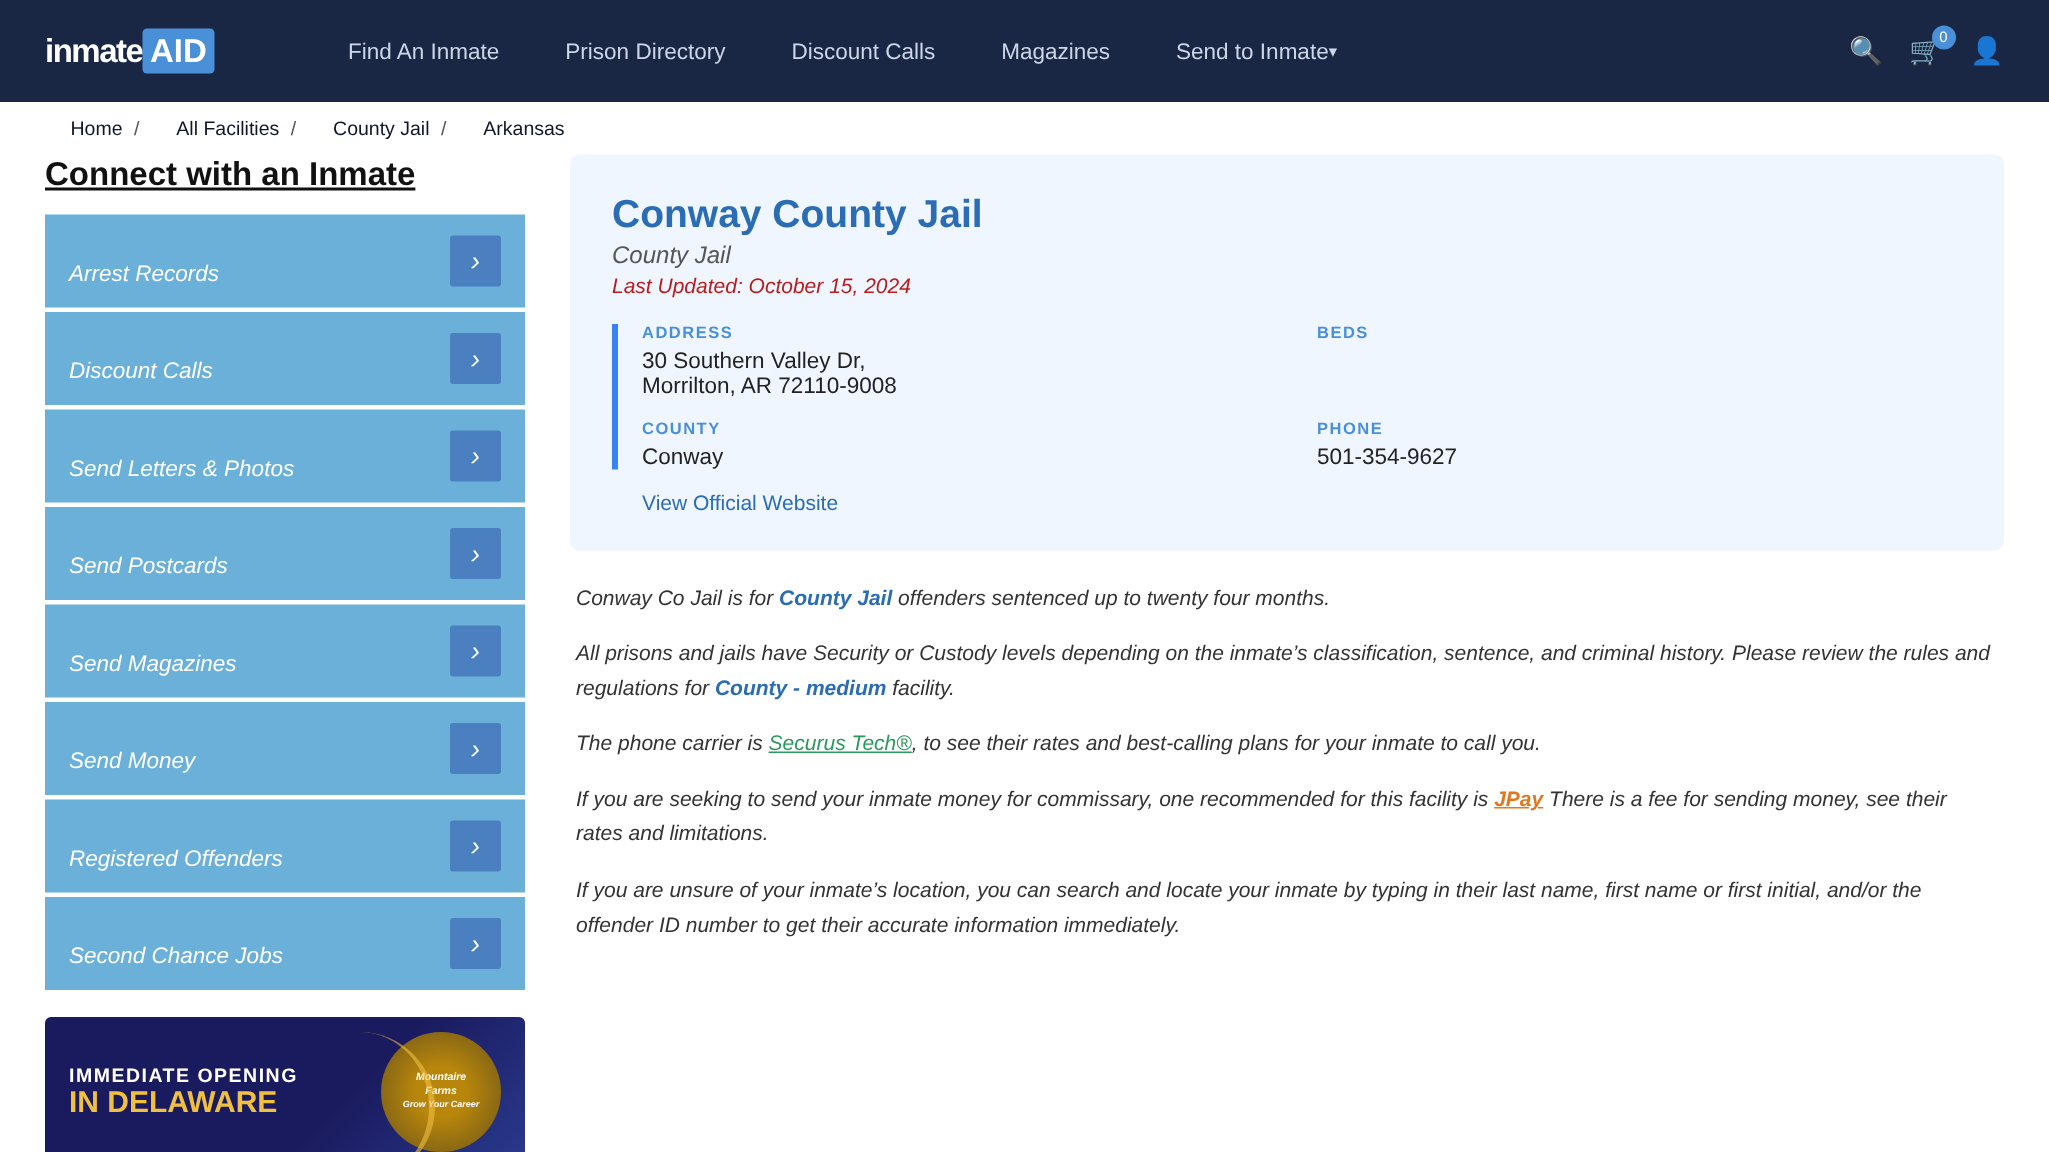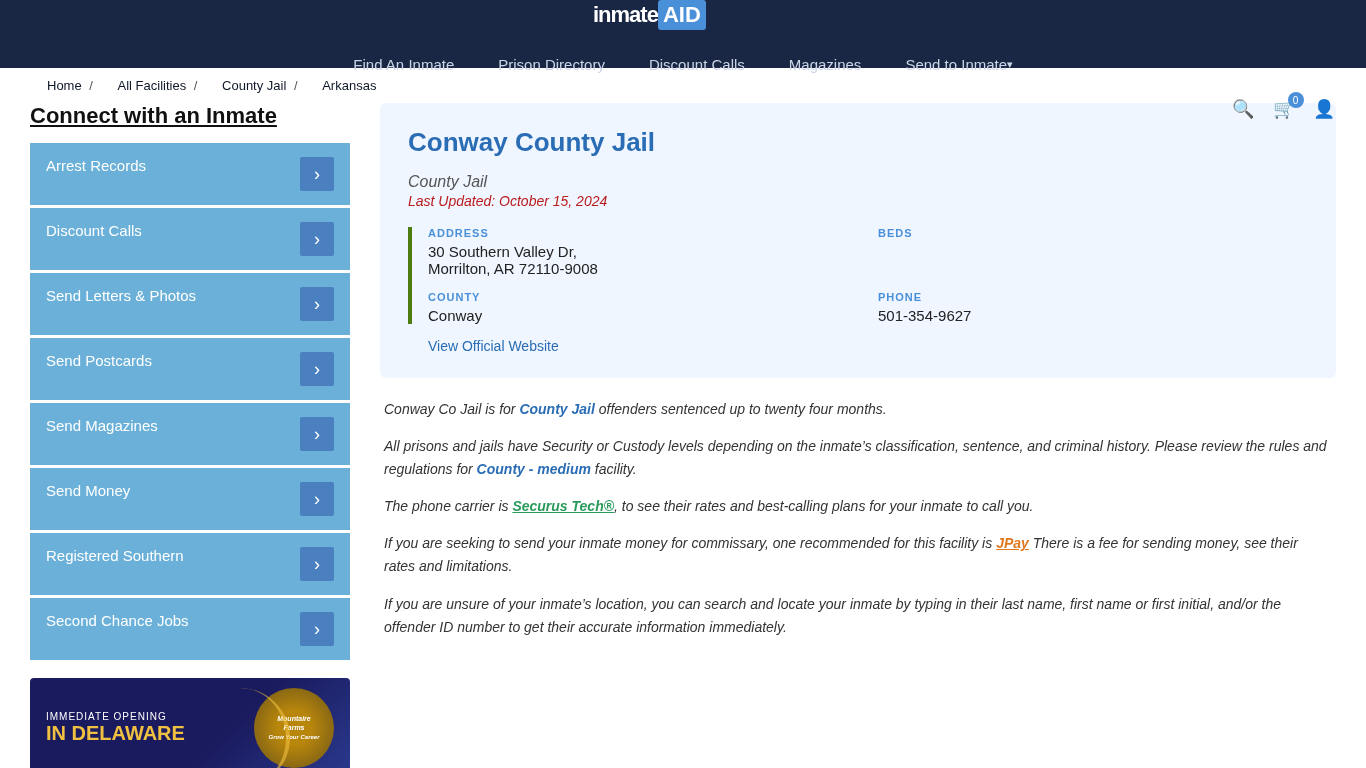--- a/index.html
+++ b/index.html
@@ -6,21 +6,20 @@
     body { font-family: Arial, sans-serif; font-size: 14px; color: #333; background: #fff; }
 
     
     .header {
       background: #1a2744;
       display: flex;
       align-items: center;
       padding: 0 30px;
       height: 68px;
       gap: 0;
-      flex-direction: column;
     }
     .logo-area {
       display: flex;
       align-items: center;
       margin-right: 40px;
       min-width: 140px;
     }
     .logo-text {
       color: #fff;
       font-size: 22px;
@@ -119,27 +118,28 @@
       display: flex;
       flex-direction: column;
       gap: 3px;
       margin-bottom: 18px;
     }
     .sidebar-btn {
       background: #6ab0d8;
       color: #fff;
       padding: 14px 16px;
       display: flex;
-      align-items: flex-start;
+      align-items: flex-end;
       justify-content: space-between;
       cursor: pointer;
       font-size: 15px;
       border: none;
       width: 100%;
       text-align: left;
+      font-style: italic;
     }
     .sidebar-btn .arrow {
       background: #4a80c0;
       width: 34px;
       height: 34px;
       display: flex;
       align-items: center;
       justify-content: center;
       font-size: 18px;
       border-radius: 2px;
@@ -155,22 +155,22 @@
       display: flex;
       align-items: center;
       padding: 12px 16px;
       gap: 10px;
     }
     .ad-text-block {
       z-index: 2;
     }
     .ad-immediate {
       color: #fff;
-      font-size: 10px;
-      font-weight: normal;
+      font-size: 13px;
+      font-weight: bold;
       letter-spacing: 1px;
       text-transform: uppercase;
     }
     .ad-delaware {
       color: #f0c040;
       font-size: 20px;
       font-weight: bold;
       text-transform: uppercase;
     }
     .ad-logo-circle {
@@ -208,39 +208,39 @@
     .facility-card {
       background: #f0f6ff;
       border-radius: 6px;
       padding: 24px 28px;
       margin-bottom: 20px;
     }
     .facility-name {
       font-size: 26px;
       font-weight: bold;
       color: #2a6db5;
-      margin-bottom: 15px;
+      margin-bottom: 4px;
     }
     .facility-type {
       font-size: 16px;
       font-style: italic;
       color: #555;
       margin-bottom: 2px;
     }
     .facility-updated {
       font-size: 14px;
       font-style: italic;
       color: #b91c1c;
       margin-bottom: 18px;
     }
     .facility-details {
       display: grid;
       grid-template-columns: 1fr 1fr;
       gap: 14px 20px;
-      border-left: 4px solid #4d7c0f;
+      border-left: 4px solid #3b82f6;
       padding-left: 16px;
     }
     .detail-group {}
     .detail-label {
       font-size: 11px;
       font-weight: bold;
       color: #4a90d9;
       letter-spacing: 1px;
       text-transform: uppercase;
       margin-bottom: 4px;
@@ -276,21 +276,21 @@
       font-style: italic;
     }
     .highlight-link {
       color: #2a6db5;
       font-weight: bold;
       font-style: italic;
       text-decoration: none;
     }
     .highlight-green {
       color: #2a9a5b;
-      font-weight: bold;
+      font-weight: normal;
       font-style: italic;
     }
     .highlight-orange {
       color: #e07820;
       font-weight: bold;
       font-style: italic;
     }
   </style>
 </head>
 <body>
@@ -350,21 +350,21 @@
       </button>
       <button class="sidebar-btn">
         <span>Send Magazines</span>
         <span class="arrow">›</span>
       </button>
       <button class="sidebar-btn">
         <span>Send Money</span>
         <span class="arrow">›</span>
       </button>
       <button class="sidebar-btn">
-        <span>Registered Southern</span>
+        <span>Registered Offenders</span>
         <span class="arrow">›</span>
       </button>
       <button class="sidebar-btn">
         <span>Second Chance Jobs</span>
         <span class="arrow">›</span>
       </button>
     </div>
 
     <div class="ad-banner">
       <div class="ad-text-block">

